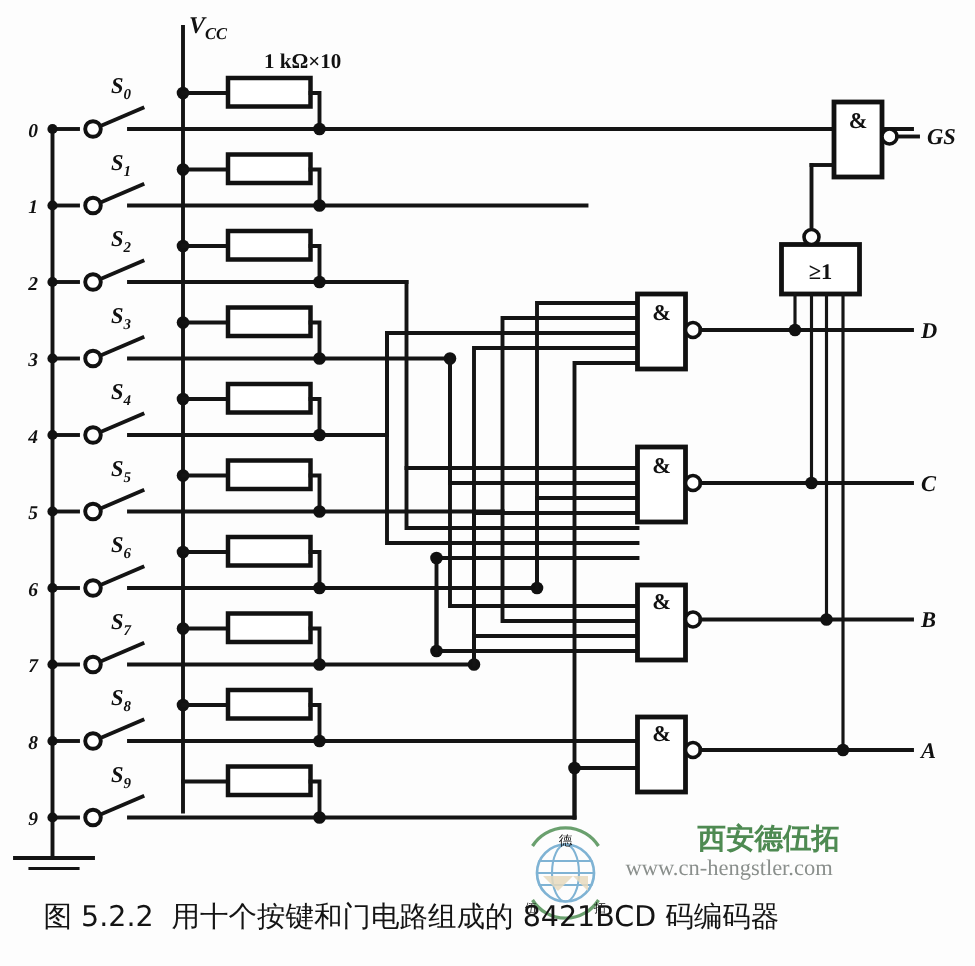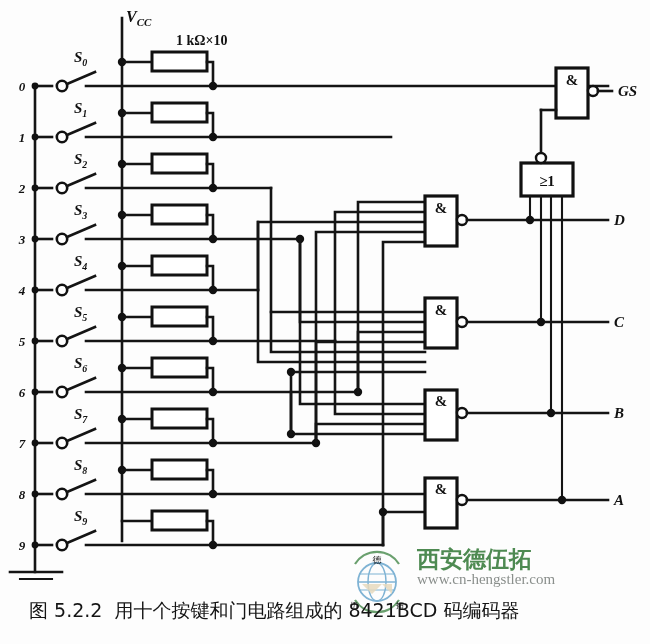--- a/index.html
+++ b/index.html
@@ -72,25 +72,26 @@
     left: 0; top: 2px;
     width: 64px; height: 64px;
   }
   #watermark .wm-text {
     position: absolute;
     left: 72px;
     top: 0px;
   }
   .wm-cn {
     font-family: "DejaVu Sans", sans-serif;
-    font-size: 23px;
+    font-size: 19px;
     font-weight: bold;
     color: #4e8a52;
     line-height: 22px;
     white-space: nowrap;
+    margin-left: 48px;
   }
   .wm-phone {
     font-family: "DejaVu Sans Mono", monospace;
     font-size: 17px;
     font-weight: bold;
     color: #3f7fb5;
     line-height: 21px;
     white-space: nowrap;
   }
   .wm-url {

